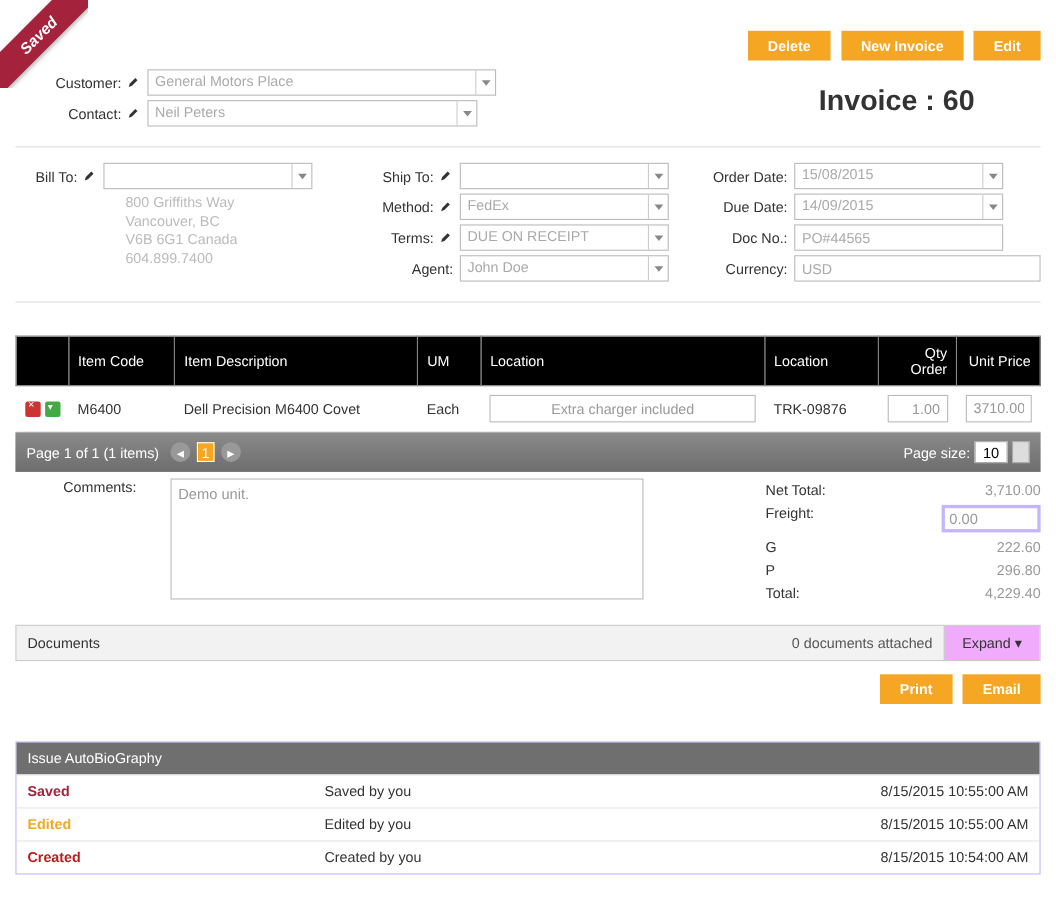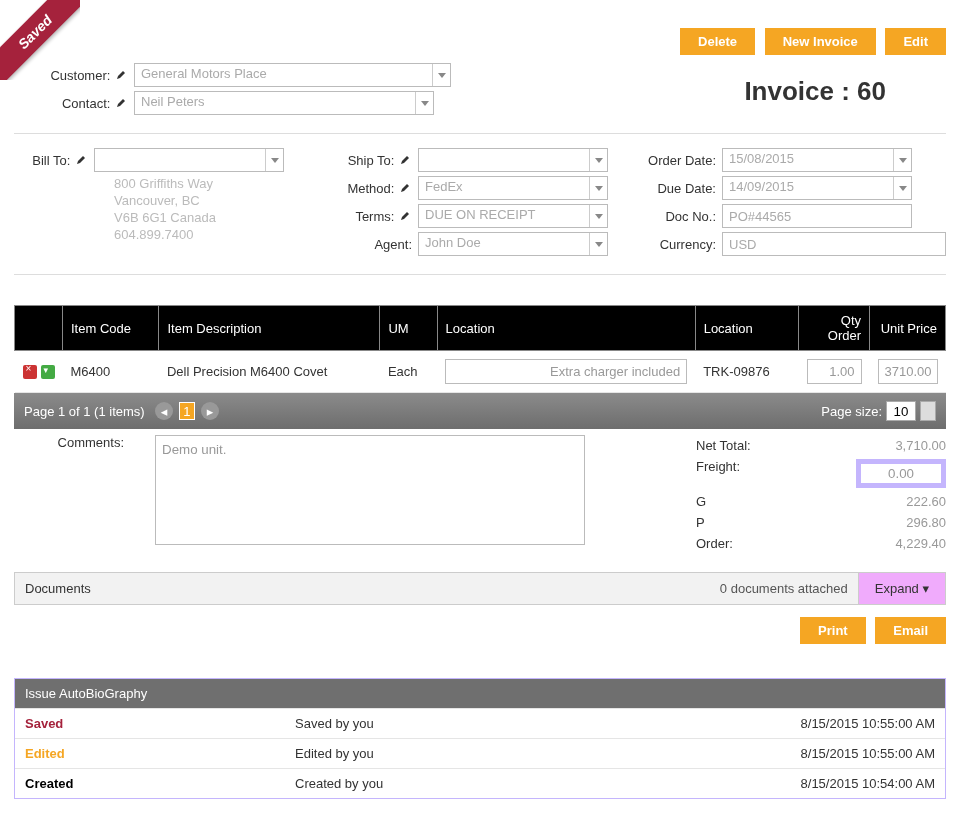--- a/index.html
+++ b/index.html
@@ -57,21 +57,21 @@
   .grid th { background: #000000; color: #fff; text-align: left; font-weight: normal; padding: 7px 8px; border: 1px solid #888; font-size: 13px; }
   .grid td { padding: 8px 8px; border-bottom: 1px solid #e6e6e6; vertical-align: middle; font-size: 13px; }
   .grid th:first-child { width: 46px; }
   .row-icons { display: flex; gap: 4px; }
   .row-icons span { width: 14px; height: 14px; display: inline-block; }
   .icon-del { background: #c33; border-radius: 2px; position: relative; }
   .icon-del::after { content: "×"; color: #fff; font-size: 10px; position: absolute; left: 3px; top: -2px; }
   .icon-ok { background: #4a4; border-radius: 2px; position: relative; }
   .icon-ok::after { content: "▾"; color: #fff; font-size: 9px; position: absolute; left: 3px; top: 0; }
 
-  .cell-input { border: 1px solid #bbb; padding: 4px 6px; width: 100%; font-family: inherit; font-size: 13px; color: #999; text-align: right; }
+  .cell-input { border: 1px solid #bbb; padding: 4px 6px; width: 100%; font-family: inherit; font-size: 13px; color: #999; text-align: center; }
   .cell-input.right { text-align: right; }
 
   
   .pager {
     background: linear-gradient(#8b8b8b,#6d6d6d); color: #fff; padding: 8px 10px;
     display: flex; align-items: center; font-size: 13px;
   }
   .pager .page-btn { width: 18px; height: 18px; border-radius: 50%; background: #999; display: inline-flex; align-items: center; justify-content: center; margin: 0 3px; cursor: pointer; }
   .pager .page-current { background: #f5a623; color: #fff; width: 16px; height: 18px; display: inline-flex; align-items: center; justify-content: center; border: 1px solid #fff; margin: 0 3px; }
   .pager .spacer { flex: 1; }
@@ -79,38 +79,38 @@
 
   
   .below { display: flex; margin-top: 6px; }
   .comments-area { flex: 1; display: flex; }
   .comments-area label { width: 120px; text-align: right; padding-right: 10px; }
   .comments-area textarea { flex: 1; height: 110px; border: 1px solid #bbb; padding: 6px; font-family: inherit; color: #999; resize: none; max-width: 430px; margin-left: 21px; }
 
   .totals { width: 250px; margin-left: auto; }
   .totals .trow { display: flex; justify-content: space-between; padding: 3px 0; }
   .totals .trow .val { color: #999; }
-  .freight-input { width: 90px; text-align: center; border: 5px solid #c4b5fd; padding: 2px 4px; color: #999; }
+  .freight-input { width: 90px; text-align: left; border: 3px solid #c4b5fd; padding: 2px 4px; color: #999; }
 
   
   .docs-bar { display: flex; align-items: center; border: 1px solid #ccc; background: #f2f2f2; margin-top: 18px; }
   .docs-bar .label { padding: 8px 10px; flex: 1; }
   .docs-bar .count { padding: 8px 10px; color: #555; }
   .docs-bar .expand { padding: 8px 16px; border-left: 1px solid #ccc; background: #f0abfc; cursor: pointer; }
 
   .bottom-actions { text-align: right; margin-top: 12px; }
 
   
   .audit { margin-top: 34px; border: 1px solid #c4b5fd; }
   .audit-head { background: #6f6f6f; color: #fff; padding: 7px 10px; }
   .audit-row { display: flex; padding: 7px 10px; border-top: 1px solid #e5e5e5; }
   .audit-row .status { width: 270px; font-weight: bold; }
   .audit-row .status.saved { color: #a5223c; }
   .audit-row .status.edited { color: #f5a623; }
-  .audit-row .status.created { color: #000000; }
+  .audit-row .status.created { color: #b91c1c; }
   .audit-row .msg { flex: 1; }
   .audit-row .ts { text-align: right; color: #333; }
 </style>
 </head>
 <body>
 
 <div class="ribbon">
   <span>Saved</span>
 </div>
 
@@ -313,21 +313,21 @@
         </div>
       <div class="trow">
           <span>G</span>
           <span class="val">222.60</span>
         </div>
       <div class="trow">
           <span>P</span>
           <span class="val">296.80</span>
         </div>
       <div class="trow">
-          <span>Order:</span>
+          <span>Total:</span>
           <span class="val">4,229.40</span>
         </div>
     </div>
   </div>
 
   <div class="docs-bar">
     <div class="label">Documents</div>
     <div class="count">0 documents attached</div>
     <div class="expand">
       <span>Expand</span>

